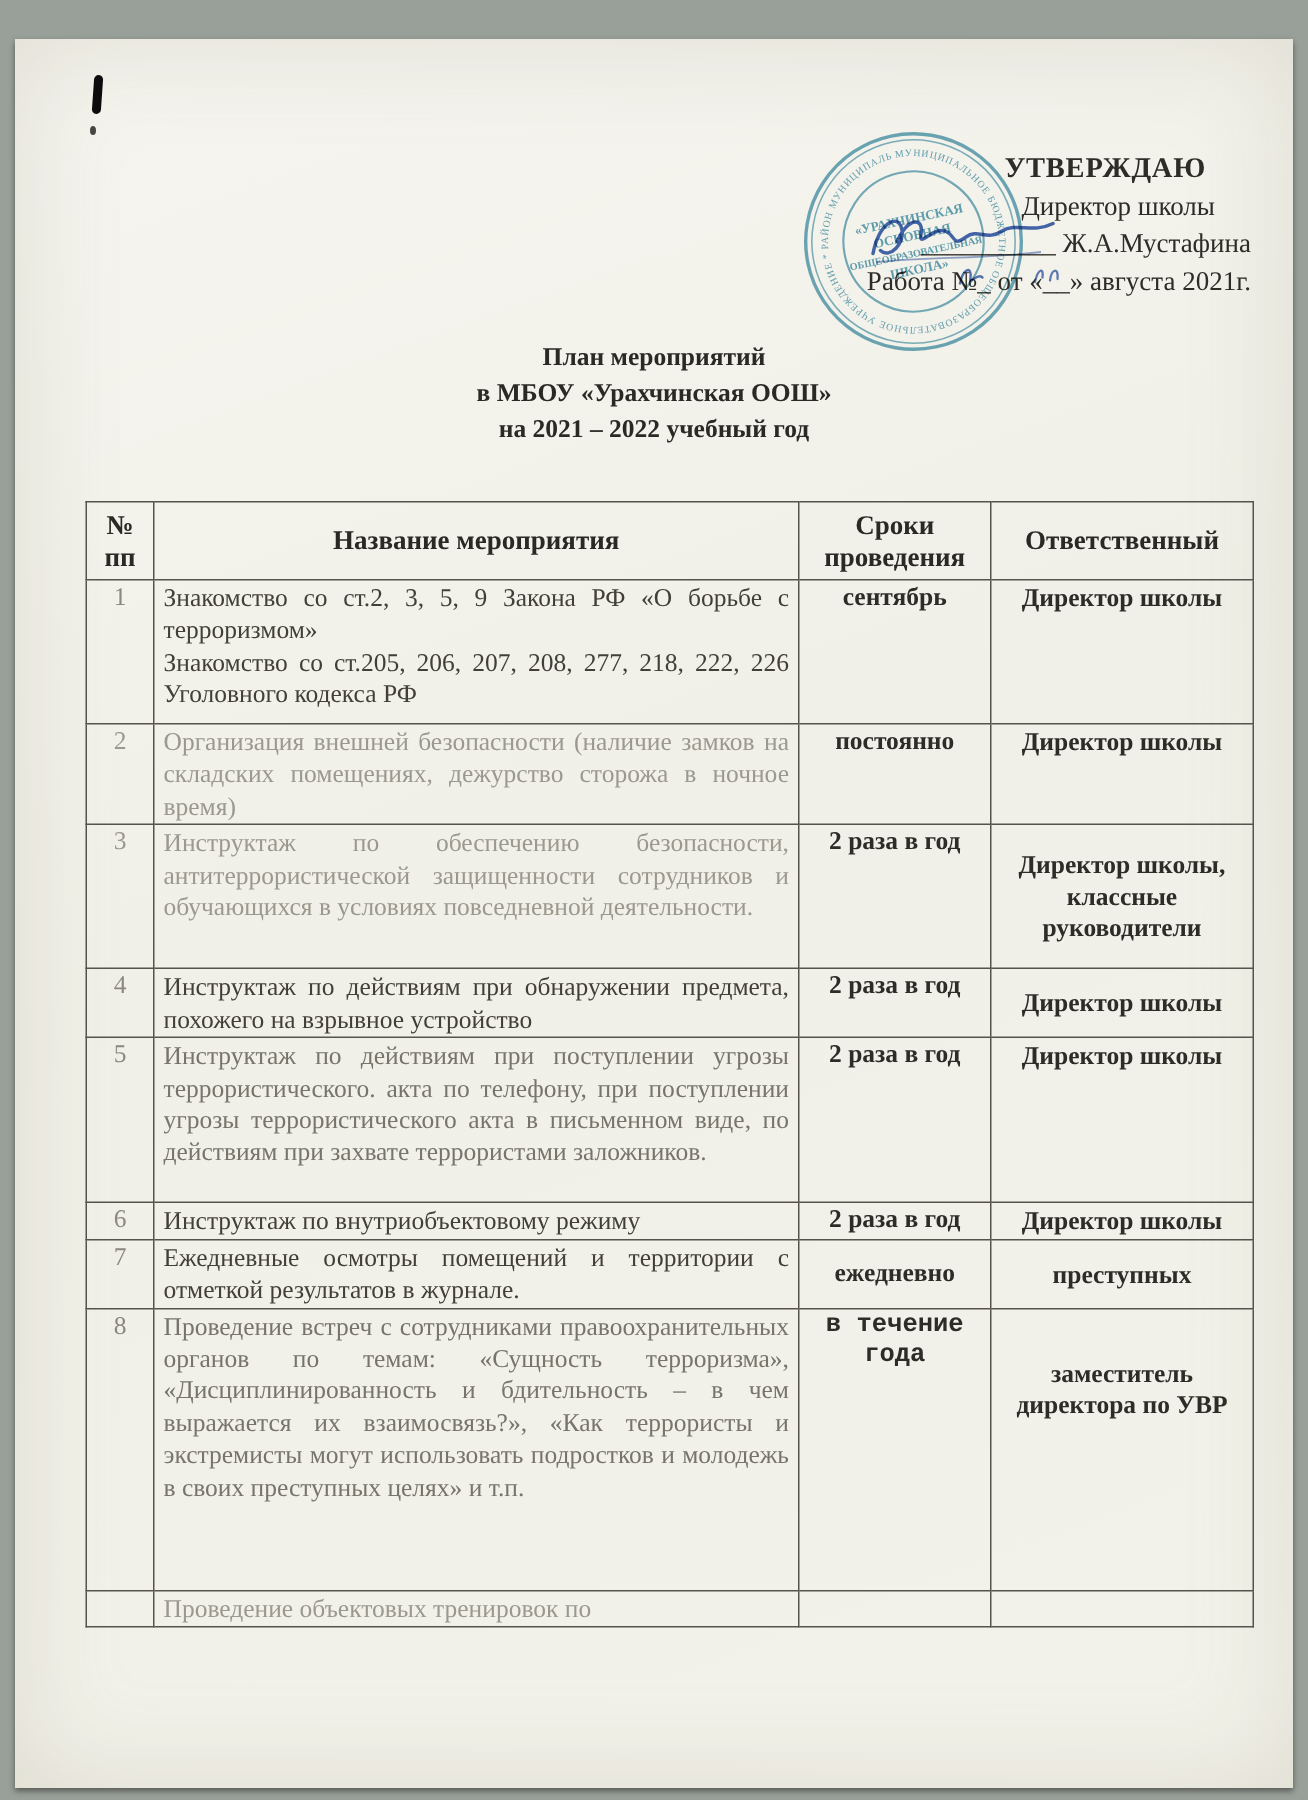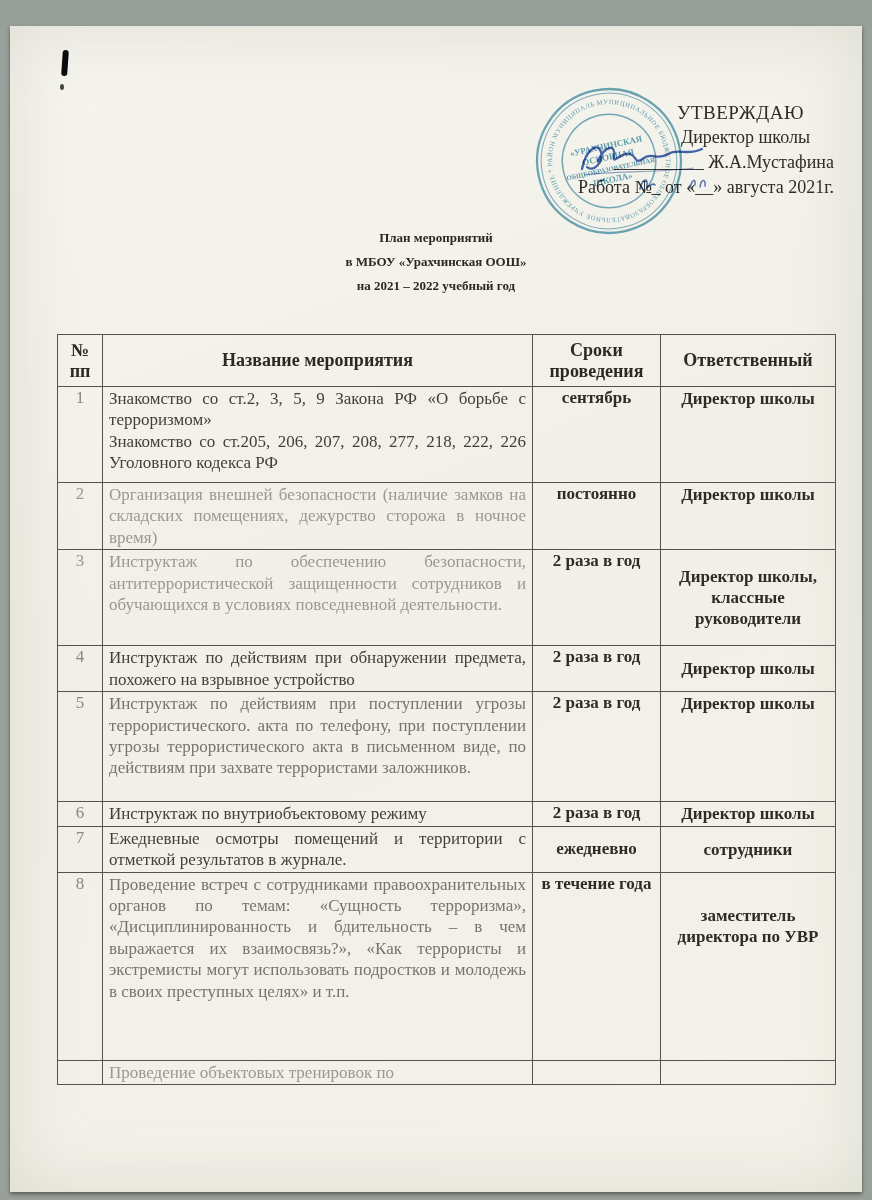--- a/index.html
+++ b/index.html
@@ -21,42 +21,42 @@
   .ink-dot {
     position:absolute; left:60px; top:84px; width:4px; height:6px;
     background:#1a1a1a; border-radius:50%; opacity:.8;
   }
 
   
   .approval {
     position:absolute; top:100px; right:38px; width:360px;
     text-align:right; font-size:18px; line-height:25px; color:#2e2c26; z-index:3;
   }
-  .approval .l1 { font-weight:normal; font-size:19px; padding-right:30px; letter-spacing:.5px; }
+  .approval .l1 { font-weight:bold; font-size:19px; padding-right:30px; letter-spacing:.5px; }
   .approval .l2 { padding-right:24px; }
 
   
   .stamp {
     position:absolute; left:532px; top:84px; width:154px; height:154px;
     z-index:5; transform:rotate(-12deg); opacity:.82; mix-blend-mode:multiply;
   }
   
   .signature {
     position:absolute; left:574px; top:137px; width:142px; height:48px;
     z-index:6; mix-blend-mode:multiply;
   }
   .order-marks {
     position:absolute; left:628px; top:173px; width:120px; height:22px;
     z-index:6; mix-blend-mode:multiply;
   }
 
   
   .title-block {
     position:absolute; left:0; top:226px; width:100%;
-    text-align:center; font-weight:bold; font-size:13px; line-height:24px;
+    text-align:center; font-weight:bold; font-size:17px; line-height:24px;
     color:#2b2923; z-index:2;
   }
 
   
   table.plan {
     position:absolute; left:57px; top:334px; width:778px;
     border-collapse:collapse; table-layout:fixed;
     font-size:17px; color:#413f38; z-index:2;
   }
   .plan th, .plan td { border:1.5px solid #55534b; padding:1px 6px; vertical-align:top; overflow:hidden; }
@@ -186,27 +186,27 @@
       <td class="cell-num">6</td>
       <td class="cell-name">Инструктаж по внутриобъектовому режиму</td>
       <td class="cell-term">2 раза в год</td>
       <td class="cell-resp">Директор школы</td>
     </tr>
 
     <tr class="rh46">
       <td class="cell-num">7</td>
       <td class="cell-name">Ежедневные осмотры помещений и территории  с отметкой результатов в журнале.</td>
       <td class="cell-term va-mid">ежедневно</td>
-      <td class="cell-resp va-mid">сотрудники</td>
+      <td class="cell-resp va-mid">преступных</td>
     </tr>
 
     <tr class="rh188 dim">
       <td class="cell-num">8</td>
       <td class="cell-name">Проведение встреч с сотрудниками правоохранительных органов по темам: «Сущность терроризма», «Дисциплинированность и бдительность – в чем выражается их взаимосвязь?», «Как террористы и экстремисты могут использовать подростков и молодежь в своих преступных целях» и т.п.</td>
-      <td class="cell-term" style="vertical-align:top; ">в течение года</td>
+      <td class="cell-term" style="vertical-align:top; font-family:Liberation Mono, monospace;">в течение года</td>
       <td class="cell-resp" style="padding-top:32px;">заместитель директора по УВР</td>
     </tr>
 
     <tr class="rh24 faded">
       <td class="cell-num"></td>
       <td class="cell-name">Проведение объектовых тренировок по</td>
       <td class="cell-term"></td>
       <td class="cell-resp"></td>
     </tr>
   </tbody>

